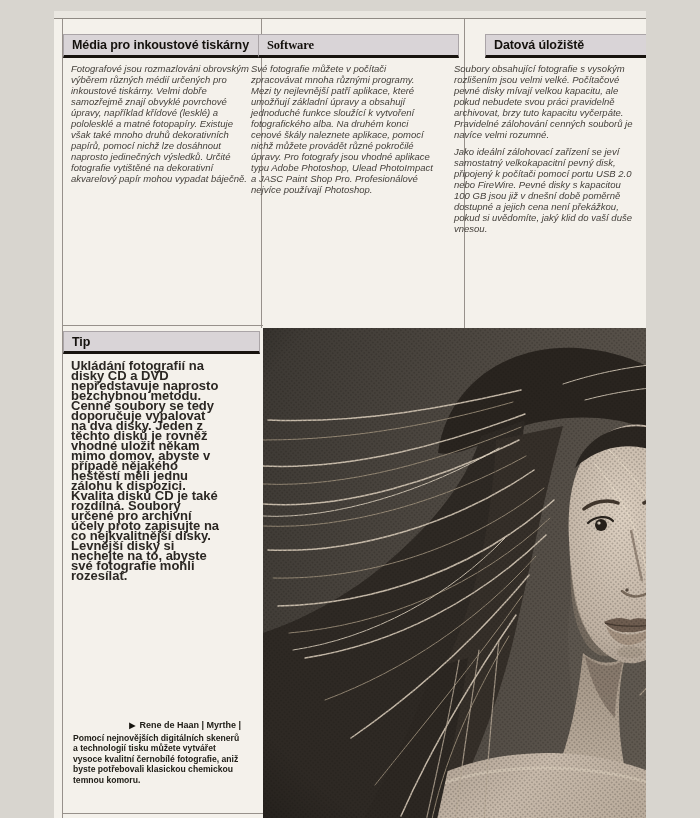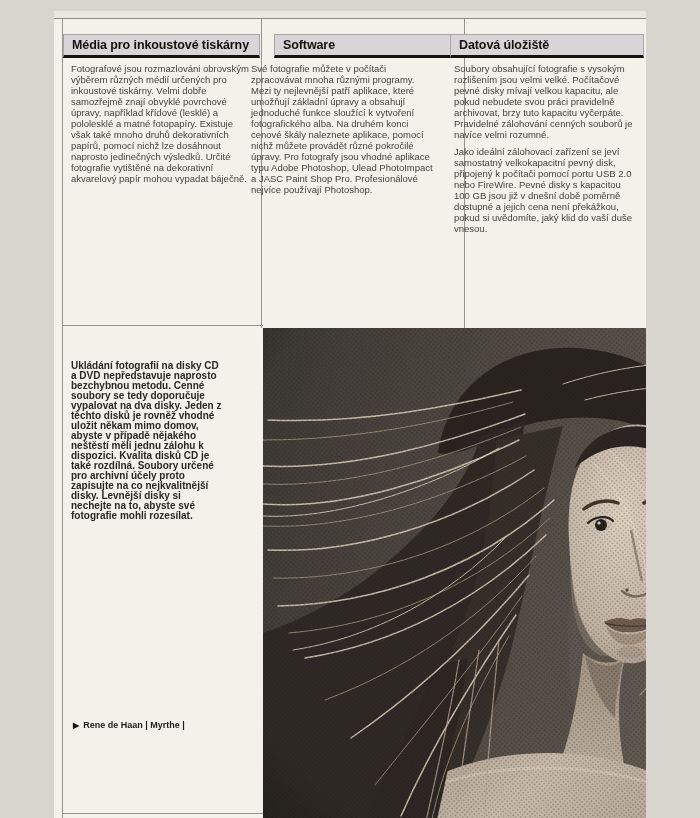--- a/index.html
+++ b/index.html
@@ -21,39 +21,39 @@
   .hl-tip{left:8px;top:314px;width:201px;}
   .hl-cap{left:8px;top:802px;width:201px;}
 
   .hdrbar{
     position:absolute;top:23px;height:24px;box-sizing:border-box;
     background:#d9d4d7;border:1px solid #aaa4a7;border-bottom:3px solid #17130e;
     padding:3px 0 0 8px;font-weight:bold;font-size:12.5px;letter-spacing:-0.1px;
     color:#14110d;white-space:nowrap;overflow:hidden;
   }
   .hb-1{left:9px;width:197px;}
-  .hb-2{left:220px;width:201px;}
-  .hb-3{left:396px;width:194px;}
+  .hb-2{left:204px;width:201px;font-family:Liberation Serif, serif;}
+  .hb-3{left:431px;width:194px;}
   .hb-tip{top:320px;left:9px;width:197px;height:23px;}
 
   .coltext{position:absolute;top:52px;font-size:9.5px;line-height:11px;color:#45413c;}
-  .coltext p{margin:0 0 6px 0;}
+  .coltext p{margin:0 0 6px 0;font-style:italic;}
   .c1{left:17px;width:182px;}
   .c2{left:197px;width:184px;}
   .c3{left:400px;width:182px;}
 
   .tiptext{
     position:absolute;left:17px;top:350px;width:152px;
-    font-size:10px;line-height:10px;font-weight:bold;color:#2b2723;
+    font-size:13px;line-height:10px;font-weight:bold;color:#2b2723;
   }
   .caption{
     position:absolute;left:19px;top:709px;width:168px;
     font-size:8.6px;line-height:10.5px;font-weight:bold;color:#22201a;
   }
-  .capline1{margin-bottom:1px;font-size:9px;white-space:nowrap;}
+  .capline1{margin-bottom:1px;font-size:9px;white-space:nowrap;text-align:right;}
   .arrow{margin-right:4px;font-size:8px;color:#15130e;}
 
   .photo{position:absolute;left:209px;top:317px;width:491px;height:501px;background:#4b4640;}
   .photo svg{display:block;width:100%;height:100%;}
 </style>
 </head>
 <body>
 
 <div class="page">
 
@@ -80,26 +80,30 @@
   </div>
   <div class="coltext c2">
     <p>Své fotografie můžete v počítači zpracovávat mnoha různými programy. Mezi ty nejlevnější patří aplikace, které umožňují základní úpravy a obsahují jednoduché funkce sloužící k vytvoření fotografického alba. Na druhém konci cenové škály naleznete aplikace, pomocí nichž můžete provádět různé pokročilé úpravy. Pro fotografy jsou vhodné aplikace typu Adobe Photoshop, Ulead PhotoImpact a JASC Paint Shop Pro. Profesionálové nejvíce používají Photoshop.</p>
   </div>
   <div class="coltext c3">
     <p>Soubory obsahující fotografie s vysokým rozlišením jsou velmi velké. Počítačové pevné disky mívají velkou kapacitu, ale pokud nebudete svou práci pravidelně archivovat, brzy tuto kapacitu vyčerpáte. Pravidelné zálohování cenných souborů je navíce velmi rozumné.</p>
     <p>Jako ideální zálohovací zařízení se jeví samostatný velkokapacitní pevný disk, připojený k počítači pomocí portu USB 2.0 nebo FireWire. Pevné disky s kapacitou 100 GB jsou již v dnešní době poměrně dostupné a jejich cena není překážkou, pokud si uvědomíte, jaký klid do vaší duše vnesou.</p>
   </div>
 
   <div class="hline hl-tip"></div>
+  <div class="hdrbar hb-tip">
+    <span>Tip</span>
+  </div>
   <div class="tiptext">Ukládání fotografií na disky CD a DVD nepředstavuje naprosto bezchybnou metodu. Cenné soubory se tedy doporučuje vypalovat na dva disky. Jeden z těchto disků je rovněž vhodné uložit někam mimo domov, abyste v případě nějakého neštěstí měli jednu zálohu k dispozici. Kvalita disků CD je také rozdílná. Soubory určené pro archivní účely proto zapisujte na co nejkvalitnější disky. Levnější disky si nechejte na to, abyste své fotografie mohli rozesílat.</div>
 
   <div class="caption">
     <div class="capline1">
       <span class="arrow">▶</span><span>Rene de Haan | Myrthe |</span>
     </div>
+    <div class="captext">Pomocí nejnovějších digitálních skenerů a technologií tisku můžete vytvářet vysoce kvalitní černobílé fotografie, aniž byste potřebovali klasickou chemickou temnou komoru.</div>
   </div>
   <div class="hline hl-cap"></div>
 
   <div class="photo" role="img" aria-label="Černobílý portrét mladé ženy s dlouhými rozevlátými vlasy, hledící přes nahé rameno">
     <svg viewBox="0 0 491 501" preserveAspectRatio="none">
       <defs>
         <linearGradient id="bgG" x1="0" y1="0" x2="1" y2="0.25">
           <stop offset="0" stop-color="#3c3833"></stop>
           <stop offset="0.55" stop-color="#524c45"></stop>
           <stop offset="1" stop-color="#5e574f"></stop>

